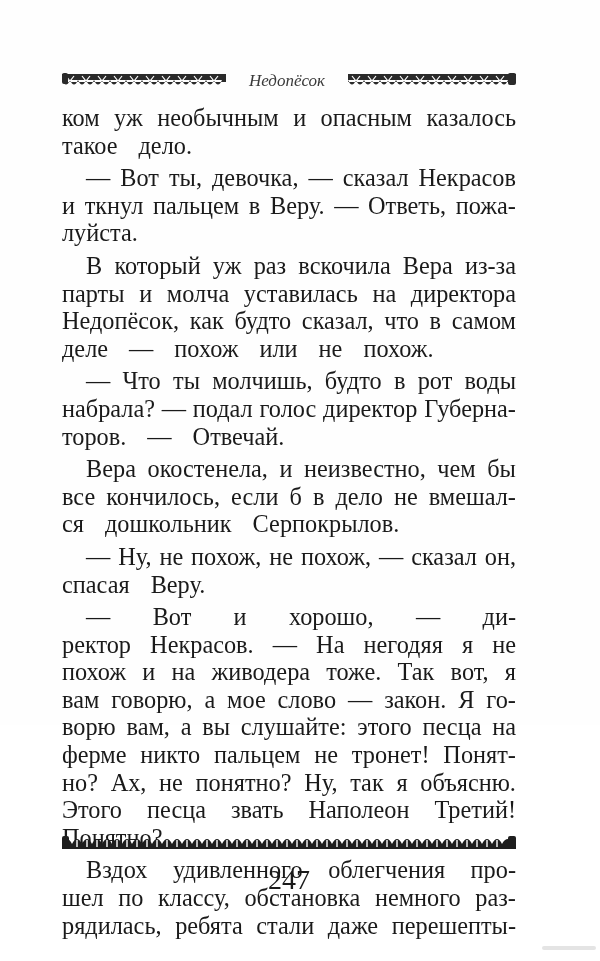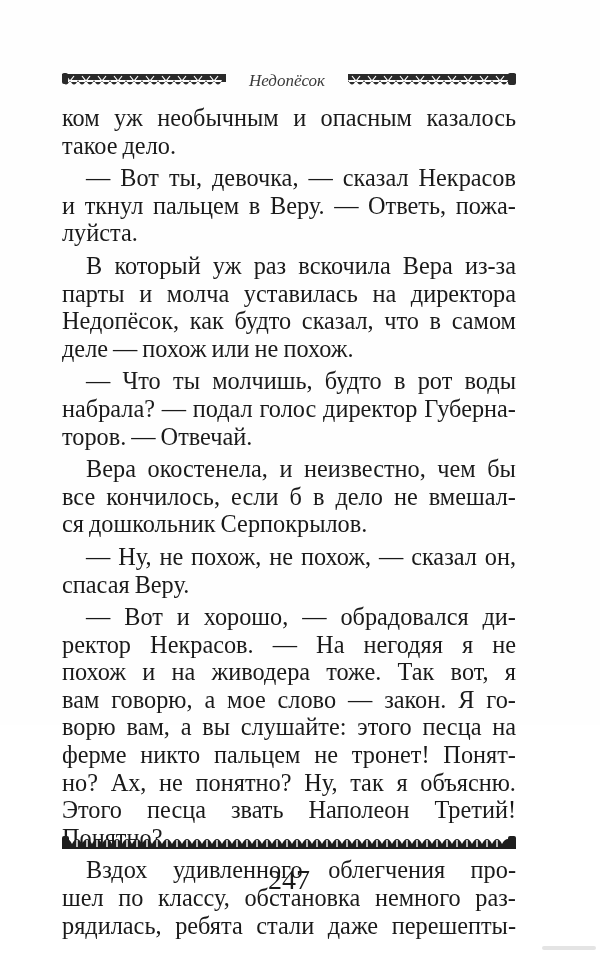--- a/index.html
+++ b/index.html
@@ -12,21 +12,21 @@
   .orn-left { left: 0; width: 164px; }
   .orn-right { left: 286px; width: 168px; }
   .head-title { position: absolute; left: 164px; width: 122px; top: 0; text-align: center;
     font-family: "Liberation Serif", "DejaVu Serif", serif; font-style: italic; font-size: 17px; color: #3a3a3a; line-height: 22px; }
 
   .body-text { position: absolute; left: 62px; top: 104px; width: 454px;
     font-family: "Liberation Serif", "DejaVu Serif", serif; font-size: 24.3px; color: #1a1a1a; line-height: 27.6px; }
   .para { margin: 0 0 5px 0; }
   
   .jl { display: flex; justify-content: space-between; white-space: nowrap; }
-  .jl.last { justify-content: flex-start; gap: 5px; }
+  .jl.last { justify-content: flex-start; gap: 21px; }
   .jl.indent { padding-left: 24px; }
 
   .foot-ornament { position: absolute; left: 62px; top: 832px; width: 454px; height: 18px; }
   .page-number { position: absolute; left: 0; width: 578px; top: 864px; text-align: center;
     font-family: "Liberation Serif", "DejaVu Serif", serif; font-size: 28px; color: #1a1a1a; }
   .watermark { position: absolute; left: 542px; top: 946px; width: 54px; height: 4px; background: #e4e4e4; border-radius: 2px; }
 </style>
 </head>
 <body>
 
@@ -202,21 +202,20 @@
         </div>
     </div>
 
     <div class="para">
       <div class="jl indent">
           <span>—</span>
           <span>Вот</span>
           <span>и</span>
           <span>хорошо,</span>
           <span>—</span>
-          <span>обрадовался</span>
           <span>ди-</span>
         </div>
       <div class="jl">
           <span>ректор</span>
           <span>Некрасов.</span>
           <span>—</span>
           <span>На</span>
           <span>негодяя</span>
           <span>я</span>
           <span>не</span>

